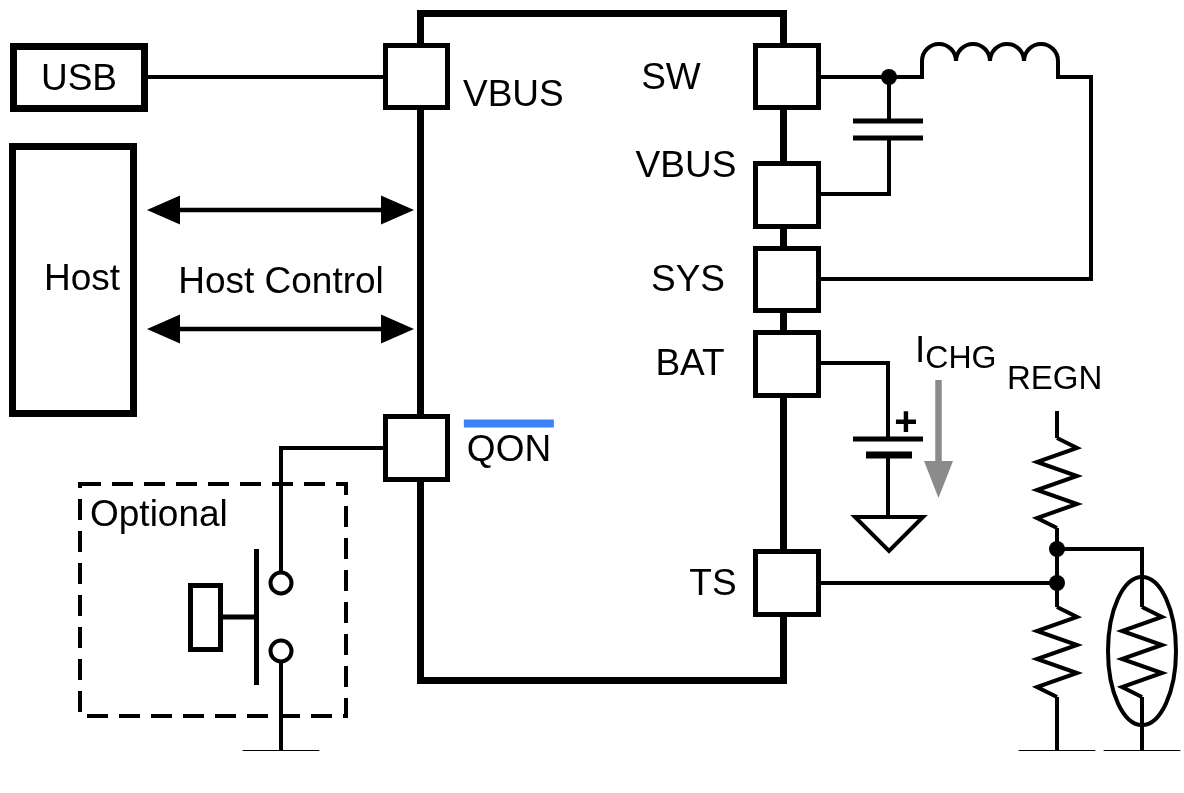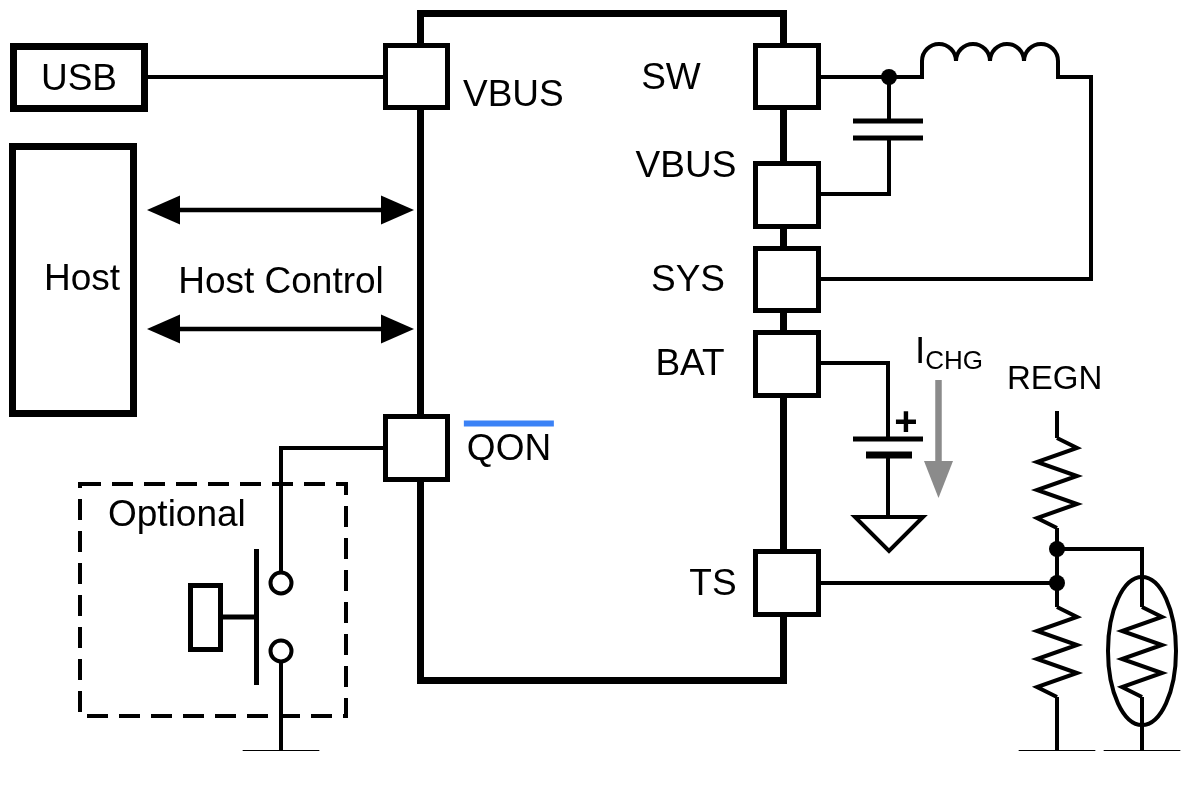--- a/index.html
+++ b/index.html
@@ -8,22 +8,22 @@
     font-family:"Liberation Sans","DejaVu Sans",sans-serif;color:#000;
     overflow:hidden;
   }
   #wires{position:absolute;left:0;top:0;}
   .lbl{
     position:absolute;font-size:37px;line-height:1;white-space:nowrap;
     transform:translate(-50%,-50%);
   }
   .lbl.left{transform:translateY(-50%);}
   .sup{font-size:27px;vertical-align:10px;}
-  .sub{font-size:26px;vertical-align:-6px;}
-  .overline-wrap{display:inline-block;border-top:6px solid #3b82f6;padding:2px 3px 0 3px;}
+  .sub{font-size:32px;vertical-align:-6px;}
+  .overline-wrap{display:inline-block;border-top:8px solid #3b82f6;padding:2px 3px 0 3px;}
   #regn-label{font-size:33px;}
   #battery-plus{font-size:40px;font-weight:bold;}
 </style>
 </head>
 <body>
 
 <div id="stage">
 
   <svg id="wires" width="1184" height="793" viewBox="0 0 1184 793">
 
@@ -118,21 +118,21 @@
   <div class="lbl" style="left:79px;top:77px">USB</div>
   <div class="lbl" style="left:82px;top:277px">Host</div>
 
 
   <div class="lbl" style="left:281px;top:280px">Host Control</div>
 
   <div class="lbl left" style="left:463px;top:93px">VBUS</div>
 
   <div class="lbl" style="left:509px;top:443px"><span class="overline-wrap">QON</span></div>
 
-  <div class="lbl left" style="left:108px;top:513px">Optional</div>
+  <div class="lbl left" style="left:90px;top:513px">Optional</div>
 
   <div class="lbl" style="left:671px;top:76px">SW</div>
   <div class="lbl" style="left:686px;top:164px">VBUS</div>
   <div class="lbl" style="left:688px;top:278px">SYS</div>
   <div class="lbl" style="left:690px;top:362px">BAT</div>
   <div class="lbl" style="left:713px;top:582px">TS</div>
 
   <div class="lbl left" style="left:915px;top:352px"><span>I</span><span class="sub">CHG</span></div>
 
   <div class="lbl left" id="regn-label" style="left:1007px;top:377px">REGN</div>

